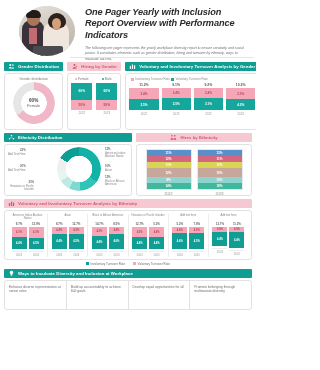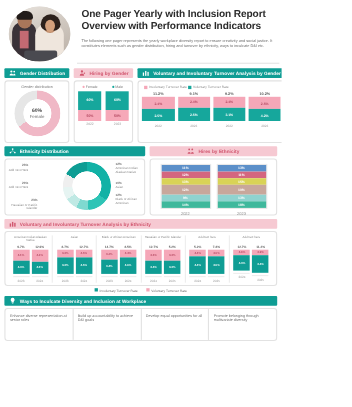--- a/index.html
+++ b/index.html
@@ -6,21 +6,21 @@
   body{
     width:256px;height:370px;
     background:#ffffff;
     font-family:"Liberation Sans", sans-serif;
     overflow:hidden;
     color:#3f3f3f;
   }
   .page{position:relative;width:256px;height:370px;background:#ffffff;box-sizing:border-box;}
 
   
-  .header{display:flex;height:60px;padding:4px 4px 0 4px;box-sizing:border-box;}
+  .header{display:flex;height:60px;padding:4px 4px 0 15px;box-sizing:border-box;font-style:italic;}
   .photo-wrap{width:64px;height:54px;position:relative;flex:none;}
   .photo{
     position:absolute;left:4px;top:2px;width:56px;height:50px;border-radius:28px/25px;
     overflow:hidden;background:#d8d2cc;
   }
   .photo .sky{position:absolute;left:0;top:0;width:100%;height:100%;
     background:linear-gradient(160deg,#e9e4de 0%,#cfc7bf 45%,#b9aea4 100%);}
   .photo .man{position:absolute;left:3px;top:14px;width:22px;height:36px;background:#3a3238;border-radius:9px 9px 0 0;}
   .photo .man-head{position:absolute;left:8px;top:6px;width:13px;height:14px;background:#a9765a;border-radius:50%;}
   .photo .man-hair{position:absolute;left:7px;top:4px;width:15px;height:8px;background:#211b19;border-radius:8px 8px 3px 3px;}

